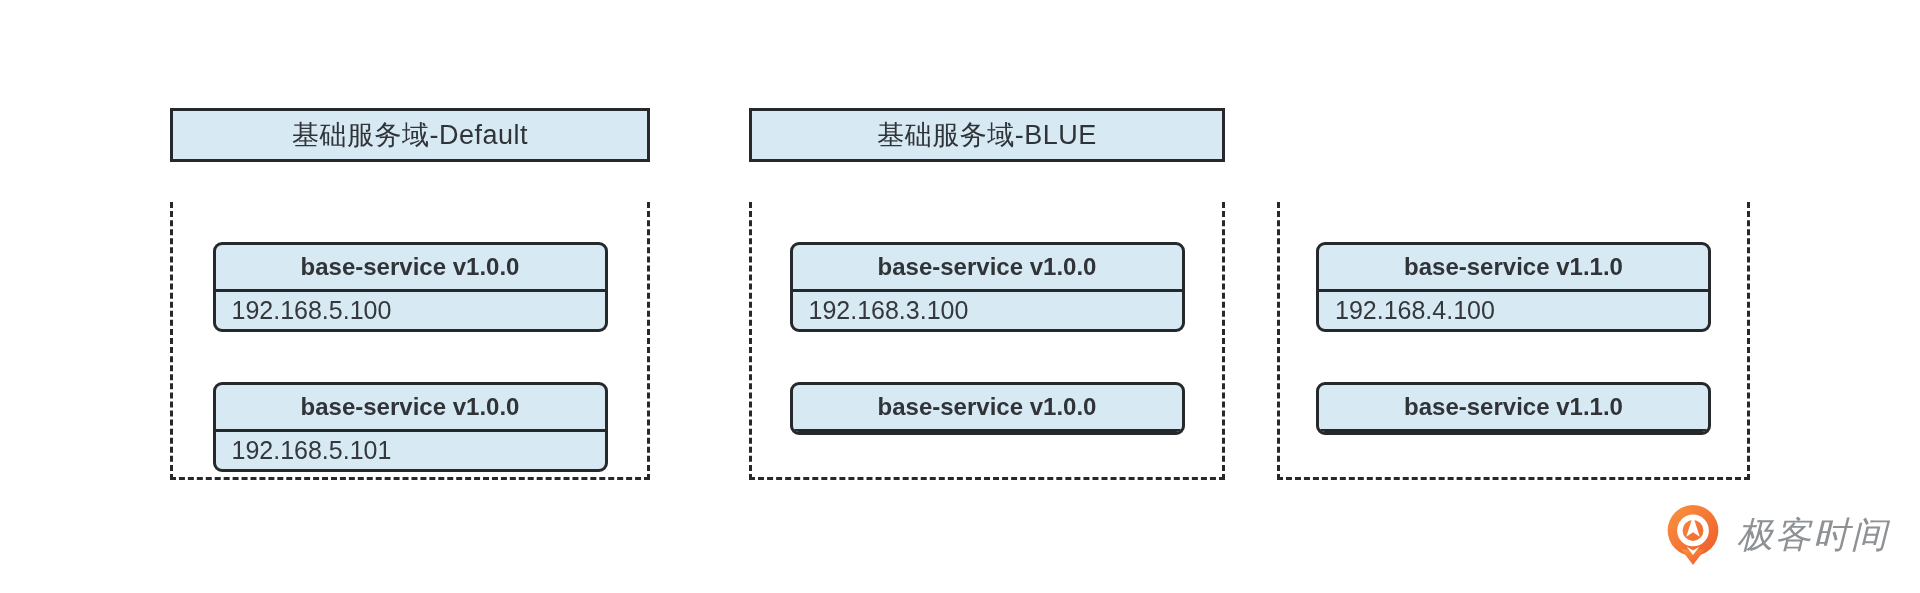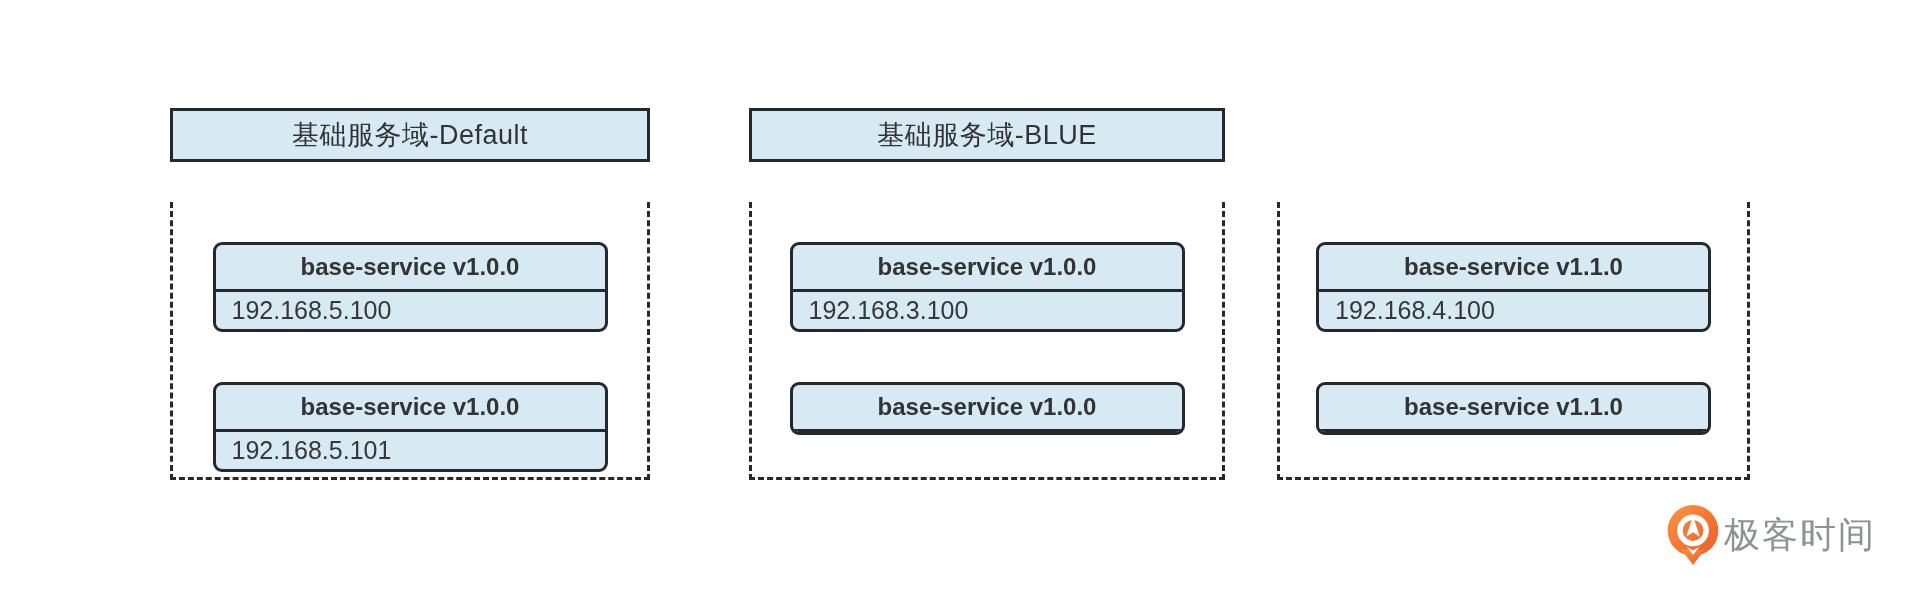--- a/index.html
+++ b/index.html
@@ -75,21 +75,22 @@
     padding-left: 16px;
     font-size: 25px;
     color: #34383c;
   }
   .logo {
     position: absolute;
     left: 1664px;
     top: 504px;
     display: flex;
     align-items: center;
-    gap: 2px;
+    gap: 15px;
+    font-style: italic;
   }
   .logo-icon { width: 58px; height: 62px; display: block; }
   .logo-text {
     font-size: 36px;
     color: var(--logo-text-gray);
     letter-spacing: 2px;
     white-space: nowrap;
   }
 </style>
 </head>

